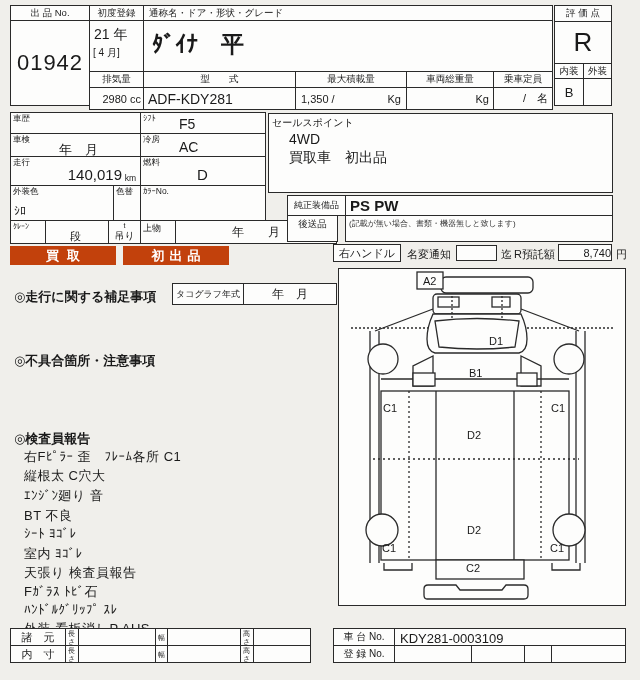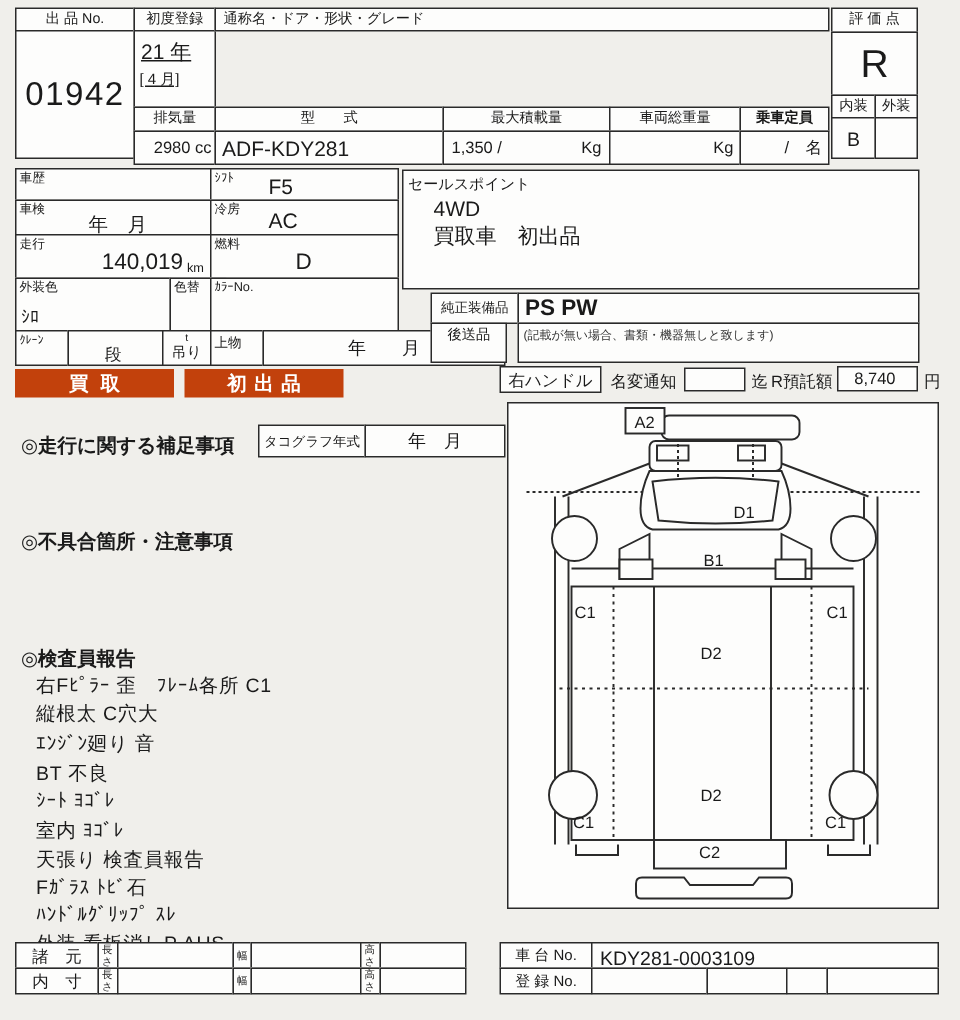--- a/index.html
+++ b/index.html
@@ -21,43 +21,46 @@
 </style>
 </head>
 <body>
 
 <div id="sheet">
 
   <div class="cell hdr" style="left:10px;top:5px;width:80px;height:16px;">出 品 No.</div>
   <div class="cell val big" style="left:10px;top:20px;width:80px;height:86px;">01942</div>
 
   <div class="cell hdr" style="left:89px;top:5px;width:55px;height:16px;">初度登録</div>
-  <div class="cell" style="left:89px;top:20px;width:55px;height:52px;text-decoration:underline;">
+  <div class="cell" style="left:89px;top:20px;width:69px;height:52px;">
     <div style="font-size:14px;padding:5px 0 0 4px;">21 年</div>
     <div style="font-size:10px;padding:2px 0 0 3px;">[ 4 月]</div>
   </div>
 
   <div class="cell hdr" style="left:143px;top:5px;width:410px;height:16px;text-align:left;padding-left:5px;">通称名・ドア・形状・グレード</div>
+  <div class="cell" style="left:143px;top:20px;width:410px;height:52px;">
+    <span style="font-size:23px;font-weight:600;padding:8px 0 0 8px;display:inline-block;">ﾀﾞｲﾅ　平</span>
+  </div>
 
   <div class="cell hdr" style="left:89px;top:71px;width:55px;height:17px;">排気量</div>
   <div class="cell val" style="left:89px;top:87px;width:55px;height:23px;font-size:11px;justify-content:flex-end;padding-right:2px;">2980 cc</div>
 
   <div class="cell hdr" style="left:143px;top:71px;width:153px;height:17px;">型　　式</div>
   <div class="cell val" style="left:143px;top:87px;width:153px;height:23px;font-size:14px;justify-content:flex-start;padding-left:4px;">ADF-KDY281</div>
 
   <div class="cell hdr" style="left:295px;top:71px;width:112px;height:17px;">最大積載量</div>
   <div class="cell" style="left:295px;top:87px;width:112px;height:23px;">
     <span class="txt" style="left:5px;top:5px;font-size:11px;">1,350 /</span>
     <span class="txt" style="right:5px;top:5px;font-size:11px;">Kg</span>
   </div>
 
   <div class="cell hdr" style="left:406px;top:71px;width:88px;height:17px;">車両総重量</div>
   <div class="cell val" style="left:406px;top:87px;width:88px;height:23px;font-size:11px;justify-content:flex-end;padding-right:4px;">Kg</div>
 
-  <div class="cell hdr" style="left:493px;top:71px;width:60px;height:17px;font-weight:bold;">乗車定員</div>
+  <div class="cell hdr" style="left:493px;top:71px;width:60px;height:17px;">乗車定員</div>
   <div class="cell val" style="left:493px;top:87px;width:60px;height:23px;font-size:11px;justify-content:flex-end;padding-right:4px;">/　名</div>
 
   <div class="cell hdr" style="left:554px;top:5px;width:58px;height:17px;">評 価 点</div>
   <div class="cell val" style="left:554px;top:21px;width:58px;height:43px;font-size:26px;">R</div>
   <div class="cell hdr" style="left:554px;top:63px;width:30px;height:16px;">内装</div>
   <div class="cell hdr" style="left:583px;top:63px;width:29px;height:16px;">外装</div>
   <div class="cell val" style="left:554px;top:78px;width:30px;height:28px;font-size:13px;">B</div>
   <div class="cell val" style="left:583px;top:78px;width:29px;height:28px;font-size:13px;"></div>
 
   <div class="cell" style="left:10px;top:112px;width:131px;height:22px;">
@@ -129,21 +132,21 @@
   </div>
 
   <div class="badge" style="left:10px;top:246px;width:106px;height:19px;">買取</div>
   <div class="badge" style="left:123px;top:246px;width:106px;height:19px;letter-spacing:5px;text-indent:5px;">初出品</div>
 
   <div class="cell val" style="left:333px;top:244px;width:68px;height:18px;font-size:11px;">右ハンドル</div>
   <span class="txt" style="left:407px;top:247px;font-size:11px;">名変通知</span>
   <div class="cell" style="left:456px;top:245px;width:41px;height:16px;"></div>
   <span class="txt" style="left:501px;top:247px;font-size:11px;">迄</span>
   <span class="txt" style="left:514px;top:247px;font-size:11px;">R預託額</span>
-  <div class="cell val" style="left:558px;top:244px;width:54px;height:17px;font-size:11px;justify-content:flex-end;padding-right:14px;">8,740</div>
+  <div class="cell val" style="left:558px;top:244px;width:54px;height:17px;font-size:11px;justify-content:flex-end;padding-right:0;">8,740</div>
   <span class="txt" style="left:616px;top:247px;font-size:11px;">円</span>
 
   <span class="txt heading" style="left:14px;top:288px;">◎走行に関する補足事項</span>
   <div class="cell hdr" style="left:172px;top:283px;width:72px;height:22px;line-height:20px;font-size:9px;">タコグラフ年式</div>
   <div class="cell val" style="left:243px;top:283px;width:94px;height:22px;font-size:12px;">年　月</div>
 
   <span class="txt heading" style="left:14px;top:352px;">◎不具合箇所・注意事項</span>
 
   <span class="txt heading" style="left:14px;top:430px;">◎検査員報告</span>
   <span class="insp" style="top:448px;">右Fﾋﾟﾗｰ 歪　ﾌﾚｰﾑ各所 C1</span>

